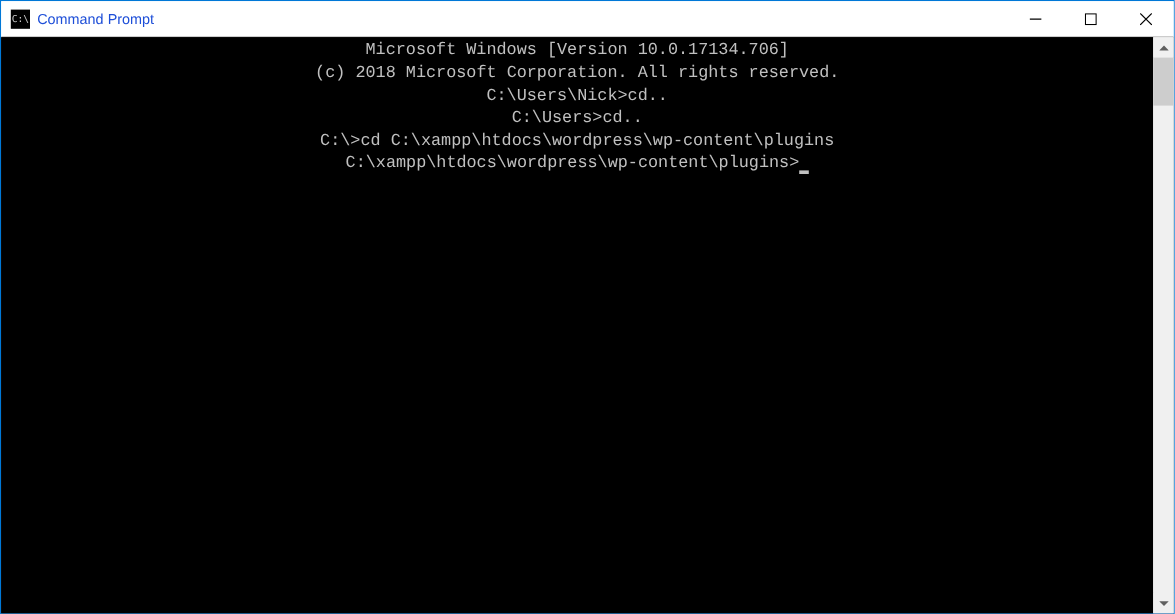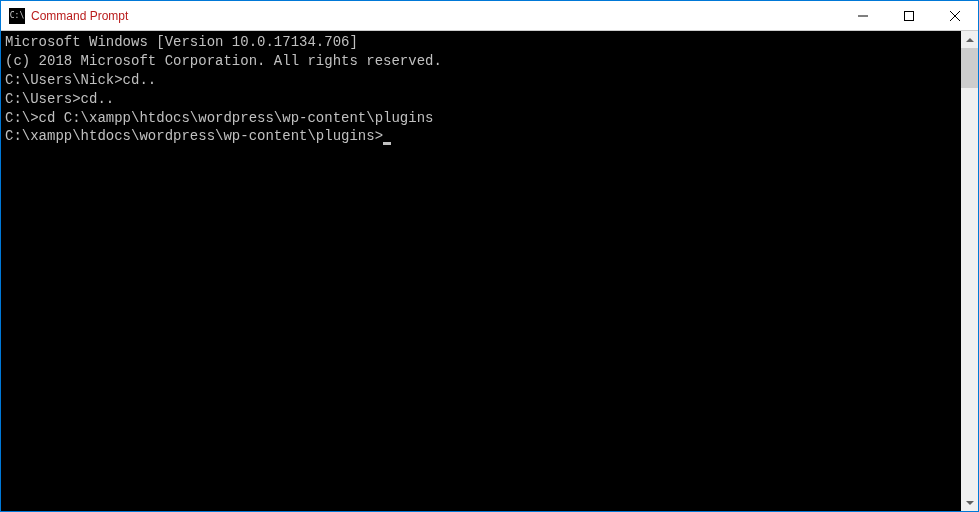--- a/index.html
+++ b/index.html
@@ -41,21 +41,21 @@
       justify-content: center;
     }
     .app-icon-inner {
       color: #ccc;
       font-size: 8px;
       font-family: monospace;
       line-height: 1;
     }
     .title-text {
       font-size: 12px;
-      color: #b91c1c;
+      color: #1d4ed8;
       flex: 0 0 auto;
     }
     .title-spacer {
       flex: 1;
     }
     .window-controls {
       display: flex;
       height: 100%;
     }
     .win-btn {
@@ -82,20 +82,21 @@
       color: #c0c0c0;
       font-family: Consolas, "Courier New", monospace;
       font-size: 14px;
       line-height: 1.35;
       padding: 2px 4px;
       white-space: pre;
       overflow: hidden;
     }
     .terminal .line {
       display: block;
+      text-align: center;
     }
     .cursor {
       display: inline-block;
       width: 8px;
       height: 3px;
       background: #c0c0c0;
       vertical-align: bottom;
       margin-bottom: 1px;
     }
     .scrollbar {

